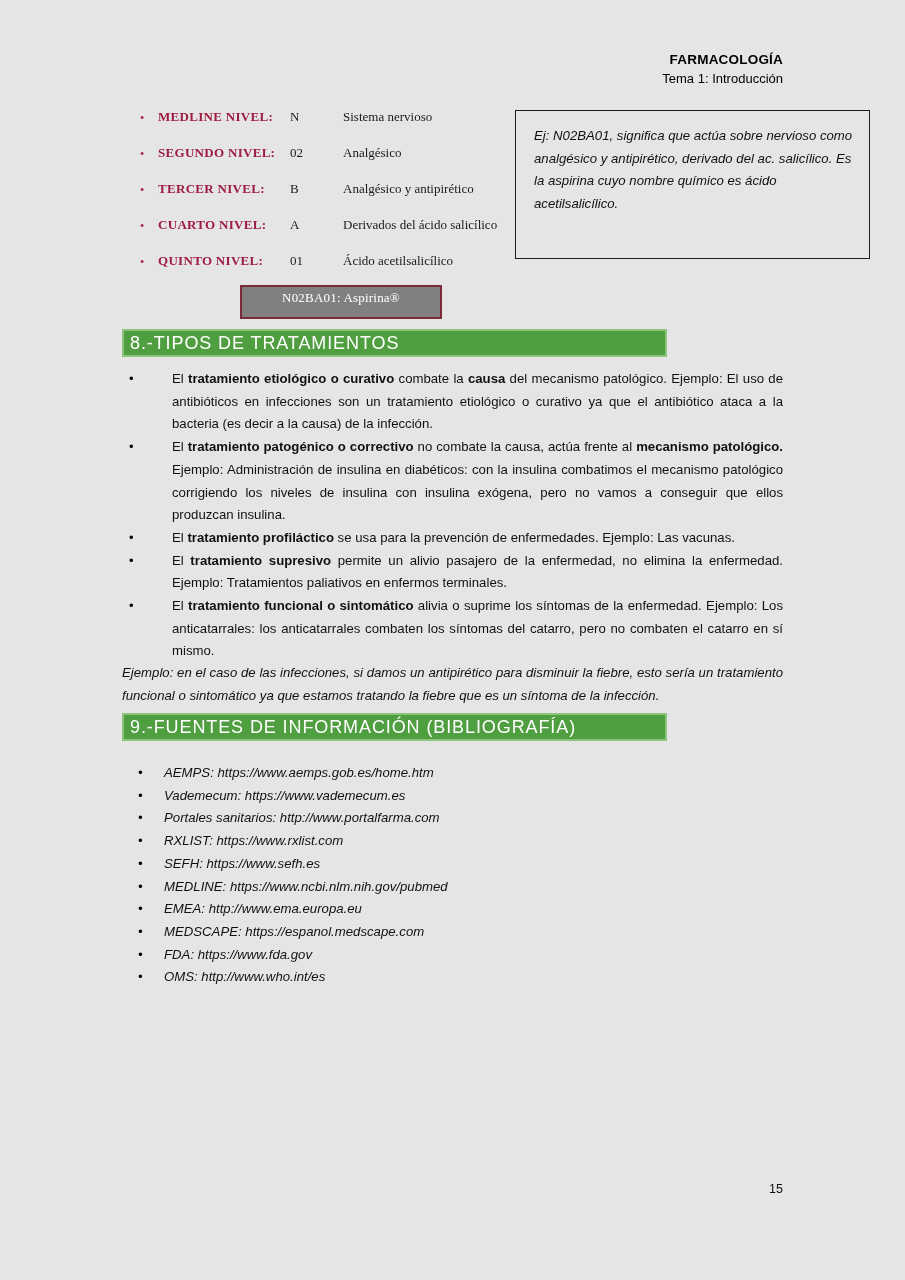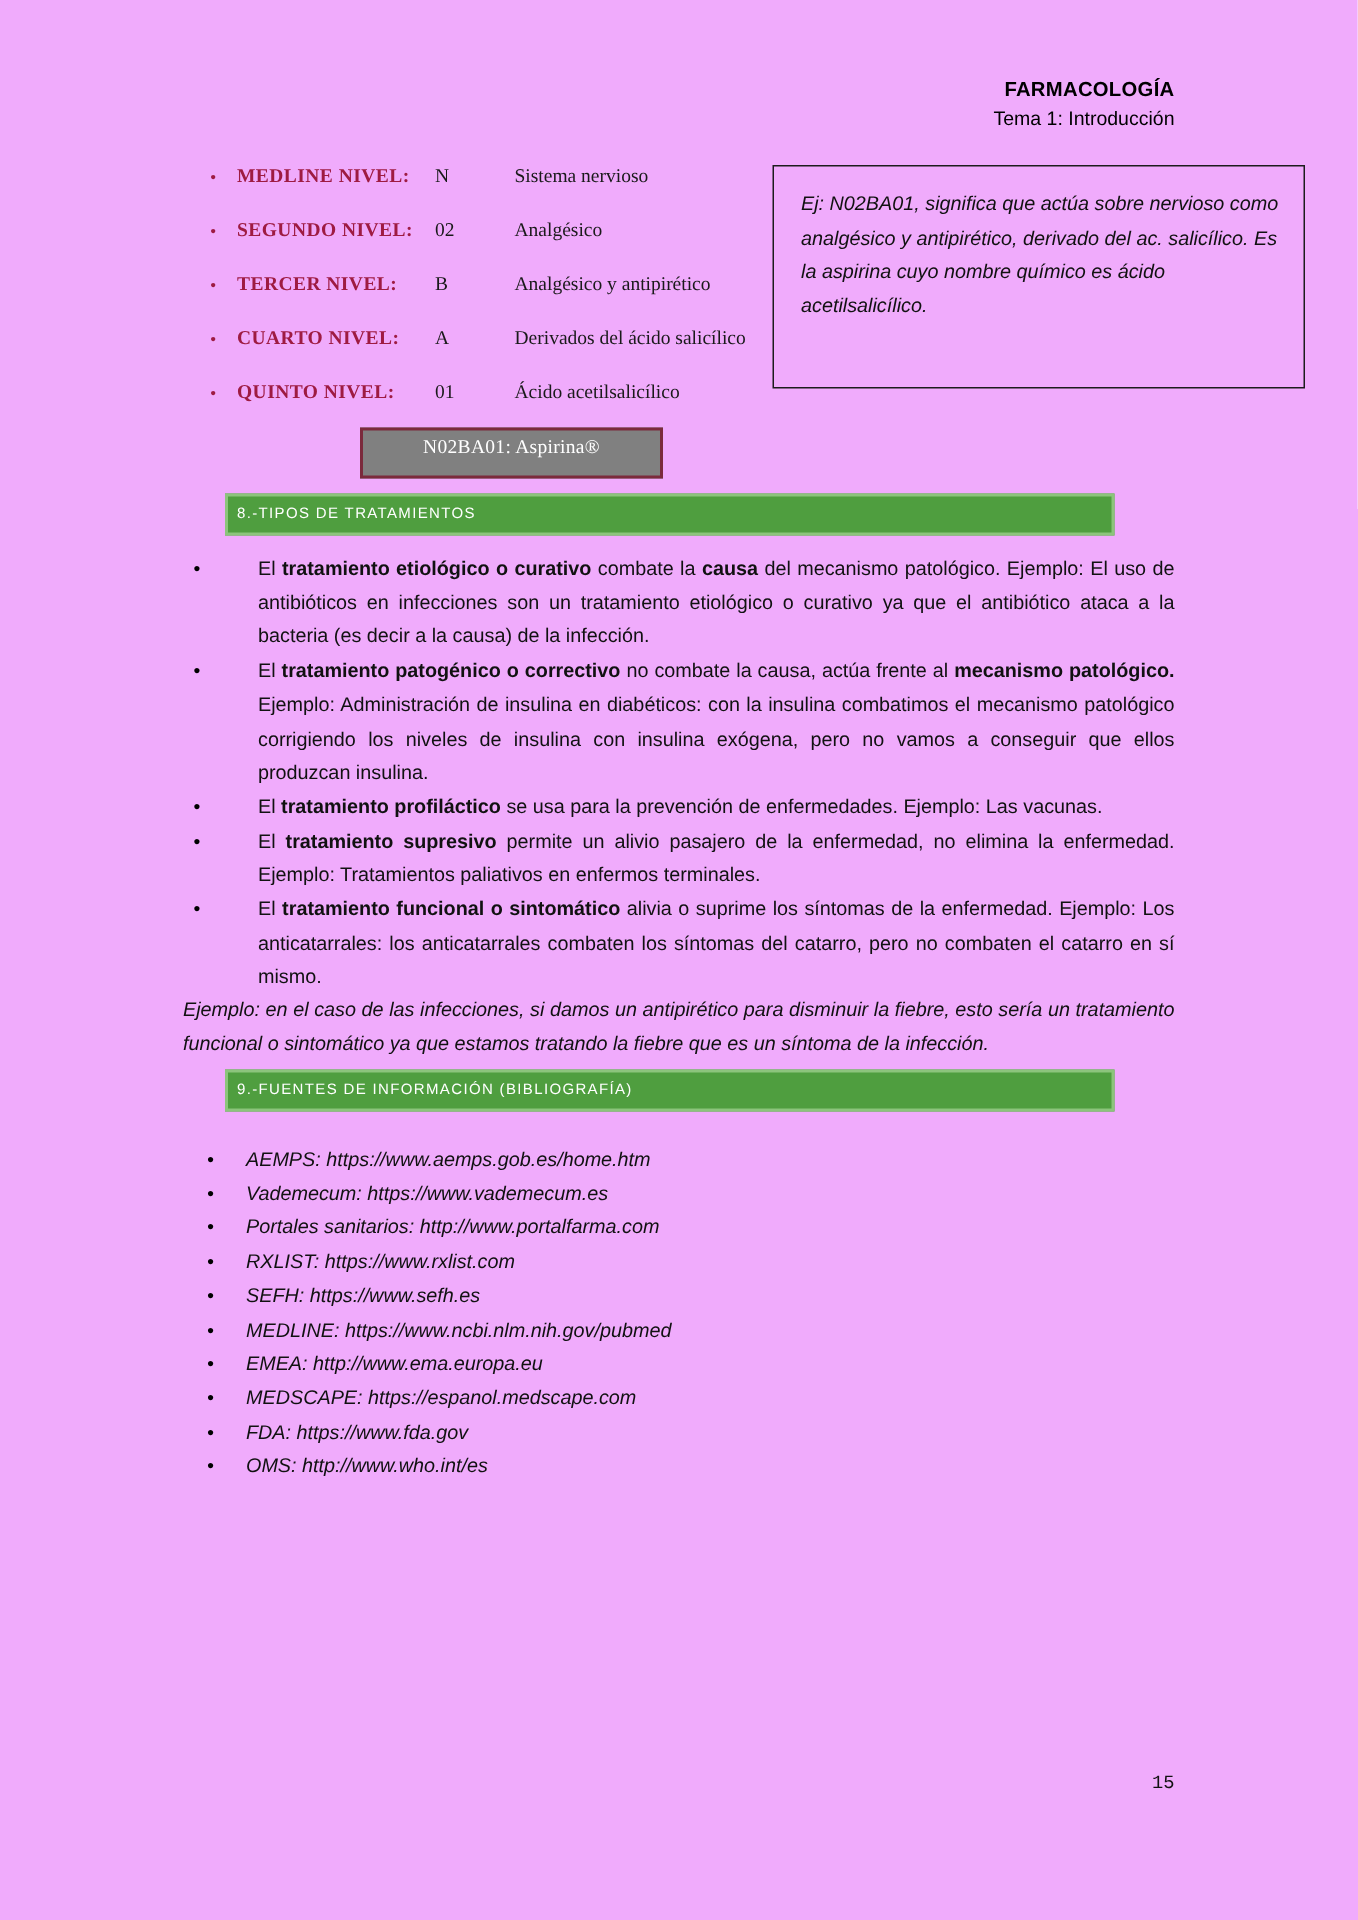--- a/index.html
+++ b/index.html
@@ -14,21 +14,21 @@
     font-family: "Liberation Sans", sans-serif;
     color: #000000;
     overflow: hidden;
   }
 
   .page {
     position: absolute;
     left: 0; top: 0;
     width: 905px;
     height: 1280px;
-    background: #f0abfc;
+    background: #e5e5e5;
   }
 
   
   .doc-header {
     position: absolute;
     left: 0;
     top: 50px;
     width: 100%;
     text-align: right;
     padding-right: 122px;
@@ -126,32 +126,31 @@
     font-family: "Liberation Serif", serif;
     font-weight: normal;
     font-size: 13px;
     letter-spacing: 0.2px;
   }
 
   
   .section-head {
     position: absolute;
     left: 122px;
-    width: 593px;
+    width: 545px;
     height: 28px;
     background: #4f9e3f;
     border: 2px solid #8cc47c;
     box-sizing: border-box;
     color: #ffffff;
-    font-size: 10px;
+    font-size: 18px;
     letter-spacing: 0.9px;
     line-height: 24px;
     padding-left: 6px;
     box-sizing: border-box;
-    margin-left: 28px;
   }
   #head-8 { top: 329px; }
   #head-9 { top: 713px; }
 
   
   .body-list {
     position: absolute;
     left: 122px;
     width: 661px;
     margin: 0;
@@ -206,21 +205,20 @@
     left: 16px;
   }
 
   
   .page-number {
     position: absolute;
     right: 122px;
     top: 1182px;
     font-size: 12.5px;
     color: #111111;
-    font-family: Liberation Mono, monospace;
   }
 </style>
 </head>
 <body>
 
 <div class="page">
 
   <div class="doc-header">
     <div class="title">FARMACOLOGÍA</div>
     <div class="subtitle">Tema 1: Introducción</div>

